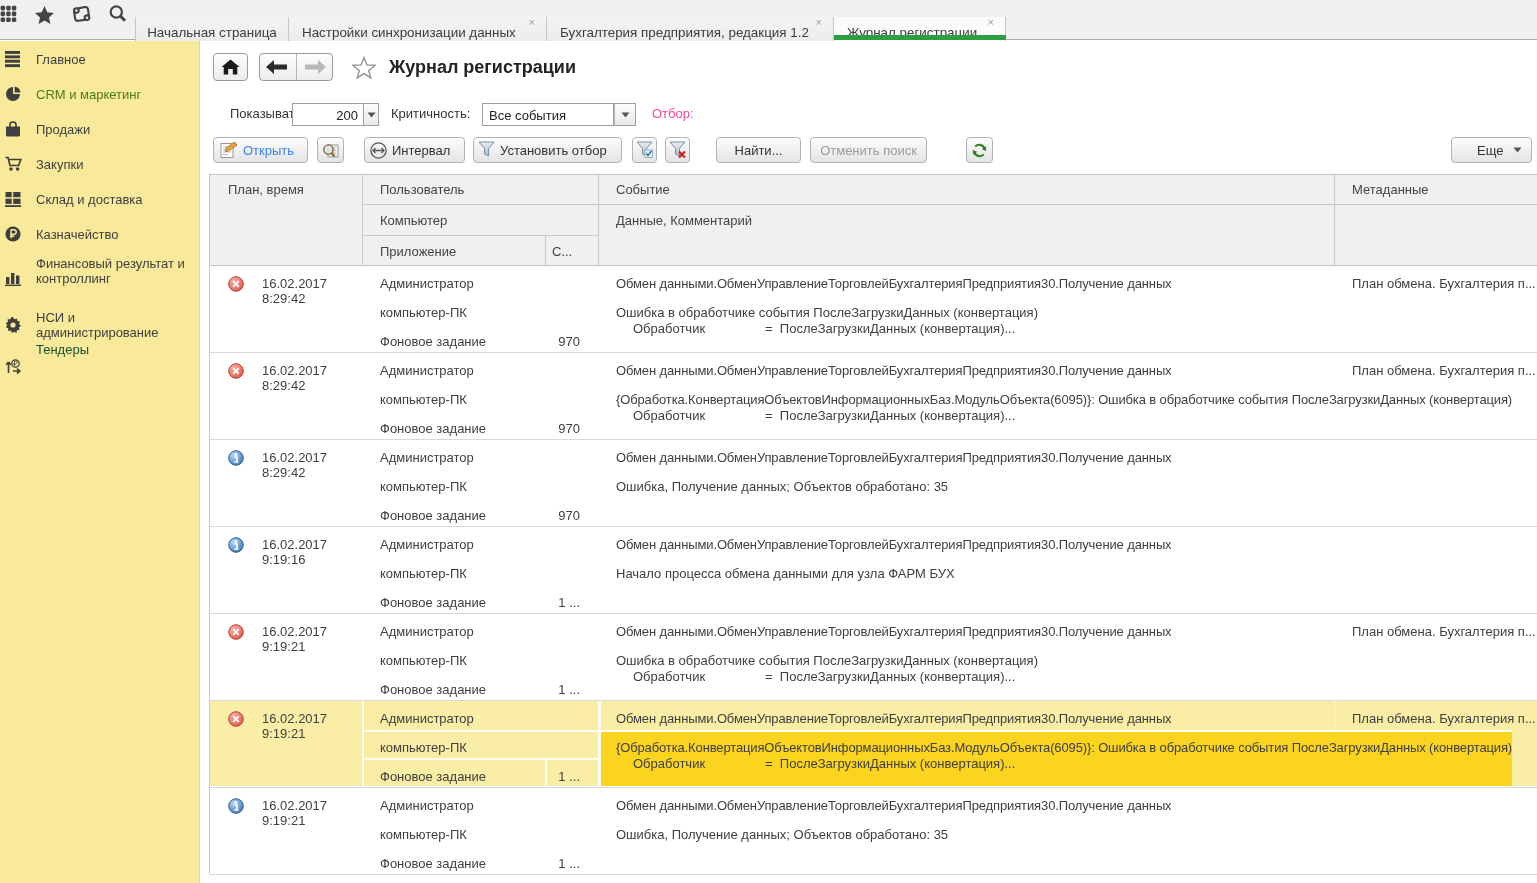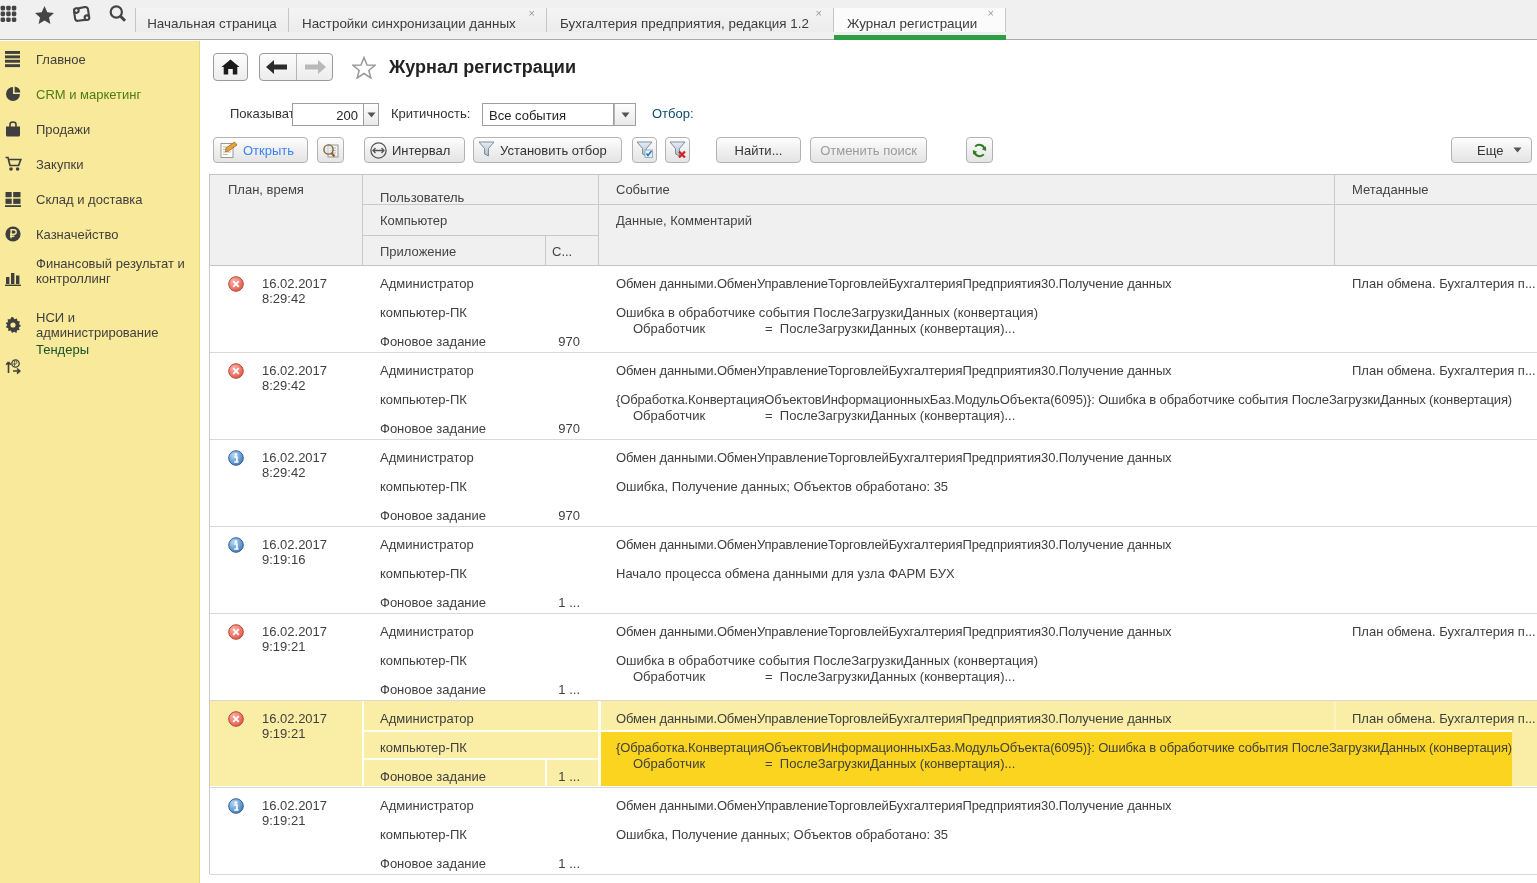--- a/index.html
+++ b/index.html
@@ -3,21 +3,21 @@
 <style>
 * { margin:0; padding:0; box-sizing:border-box; }
 body { font-family:"Liberation Sans", sans-serif; width:1537px; height:883px; overflow:hidden; background:#fff; }
 #app { position:relative; width:1537px; height:883px; }
 .abs { position:absolute; }
 .t13 { font-size:13px; color:#404040; white-space:nowrap; line-height:15px; }
 .hdr { font-size:13px; color:#444; white-space:nowrap; }
 .btn { position:absolute; height:26px; border:1px solid #b3b3b3; border-radius:4px;
   background:linear-gradient(#fefefe,#f1f1f1 45%,#e4e4e4); font-size:13px; color:#333;
   display:flex; align-items:center; justify-content:center; white-space:nowrap; }
-.tab { position:absolute; top:8px; height:24px; background:#f0f0f0; border-left:1px solid #c6c6c6; font-size:13.4px; color:#3c3c3c; }
+.tab { position:absolute; top:17px; height:24px; background:#f0f0f0; border-left:1px solid #c6c6c6; font-size:13.4px; color:#3c3c3c; }
 .tablbl { position:absolute; top:8px; width:100%; text-align:center; white-space:nowrap; }
 .tclose { position:absolute; top:-1px; right:11px; font-size:11px; color:#9a9a9a; }
 .vline { position:absolute; background:#d9d9d9; width:1px; }
 .hline { position:absolute; background:#d9d9d9; height:1px; }
 </style></head><body>
 <div id="app">
 <div class="abs" style="left:0;top:0;width:1537px;height:40px;background:#f0f0f0;border-bottom:1px solid #ababab;"></div>
 <svg class="abs" style="left:0;top:0;" width="136" height="40" viewBox="0 0 136 40">
 <g fill="#444">
 <rect x="0.6" y="5.8" width="4.5" height="4.6" rx="1.4"></rect>
@@ -147,21 +147,21 @@
       <path d="M0.5 0.5 H8.5 L4.5 5.5 Z" fill="#555"></path>
     </svg>
 <div class="abs t13" style="left:391px;top:106px;color:#333;">Критичность:</div>
 <div class="abs" style="left:482px;top:103px;width:132px;height:23px;border:1px solid #9f9f9f;background:#fff;"></div>
 <div class="abs t13" style="left:489px;top:108px;color:#222;">Все события</div>
 <div class="abs" style="left:614px;top:103px;width:22px;height:23px;border:1px solid #9f9f9f;border-left:none;background:linear-gradient(#fdfdfd,#e9e9e9);"></div>
 <div class="abs" style="left:614px;top:104px;width:1px;height:21px;background:#b5b5b5;"></div>
 <svg class="abs" style="left:621px;top:112px" width="9" height="6" viewBox="0 0 9 6">
       <path d="M0.5 0.5 H8.5 L4.5 5.5 Z" fill="#555"></path>
     </svg>
-<div class="abs t13" style="left:652px;top:106px;color:#0c4a6e;">Отбор:</div>
+<div class="abs t13" style="left:652px;top:106px;color:#ec4899;">Отбор:</div>
 <div class="btn" style="left:213px;top:137px;width:95px;"></div>
 <svg class="abs" style="left:220px;top:141px" width="18" height="18" viewBox="0 0 18 18">
 <rect x="1" y="2.5" width="12" height="14" fill="#fdfdf6" stroke="#999" stroke-width="1"></rect>
 <g stroke="#bbb" stroke-width="1">
         <path d="M3 6 H11 M3 8.5 H11 M3 11 H11 M3 13.5 H8"></path>
       </g>
 <path d="M6 7 L14.5 1 L17 4 L8.5 10 L5.5 10.8 Z" fill="#e8a33d" stroke="#9a6a20" stroke-width="0.8"></path>
     </svg>
 <div class="abs t13" style="left:243px;top:143px;color:#3b82f6;">Открыть</div>
 <div class="btn" style="left:317px;top:137px;width:27px;"></div>
@@ -233,21 +233,21 @@
     </svg>
 <div class="abs" style="left:209px;top:174px;width:1328px;height:91px;background:#f0f0f0;border-top:1px solid #c3c3c3;border-left:1px solid #c3c3c3;"></div>
 <div class="vline" style="left:362px;top:175px;height:90px;background:#c9c9c9;"></div>
 <div class="vline" style="left:598px;top:175px;height:90px;background:#c9c9c9;"></div>
 <div class="vline" style="left:1334px;top:175px;height:90px;background:#c9c9c9;"></div>
 <div class="vline" style="left:545px;top:235px;height:30px;background:#c9c9c9;"></div>
 <div class="hline" style="left:362px;top:204px;width:1175px;background:#c9c9c9;"></div>
 <div class="hline" style="left:362px;top:235px;width:236px;background:#c9c9c9;"></div>
 <div class="hline" style="left:209px;top:265px;width:1328px;background:#c3c3c3;"></div>
 <div class="abs hdr" style="left:228px;top:182px;">План, время</div>
-<div class="abs hdr" style="left:380px;top:182px;margin-top:8px;">Пользователь</div>
+<div class="abs hdr" style="left:380px;top:182px;">Пользователь</div>
 <div class="abs hdr" style="left:616px;top:182px;">Событие</div>
 <div class="abs hdr" style="left:1352px;top:182px;">Метаданные</div>
 <div class="abs hdr" style="left:380px;top:213px;">Компьютер</div>
 <div class="abs hdr" style="left:616px;top:213px;">Данные, Комментарий</div>
 <div class="abs hdr" style="left:380px;top:244px;">Приложение</div>
 <div class="abs hdr" style="left:552px;top:244px;">С...</div>
 <div class="vline" style="left:209px;top:265px;height:609px;background:#c9c9c9;"></div>
 <div class="hline" style="left:210px;top:352px;width:1327px;"></div>
 <svg class="abs" style="left:228px;top:276px" width="16" height="16" viewBox="0 0 16 16">
 <defs>

